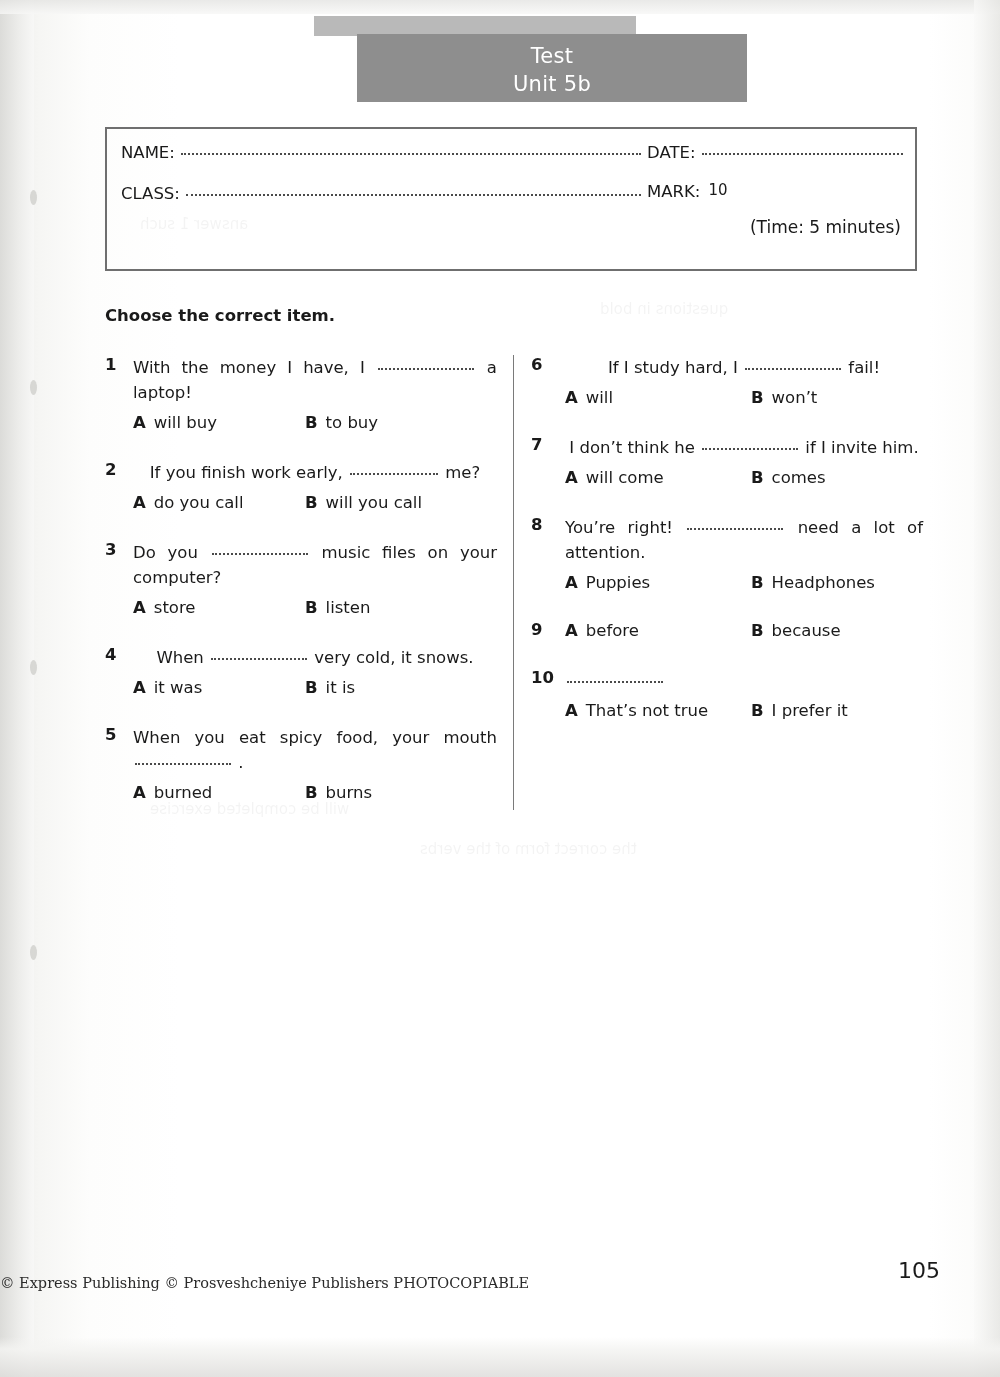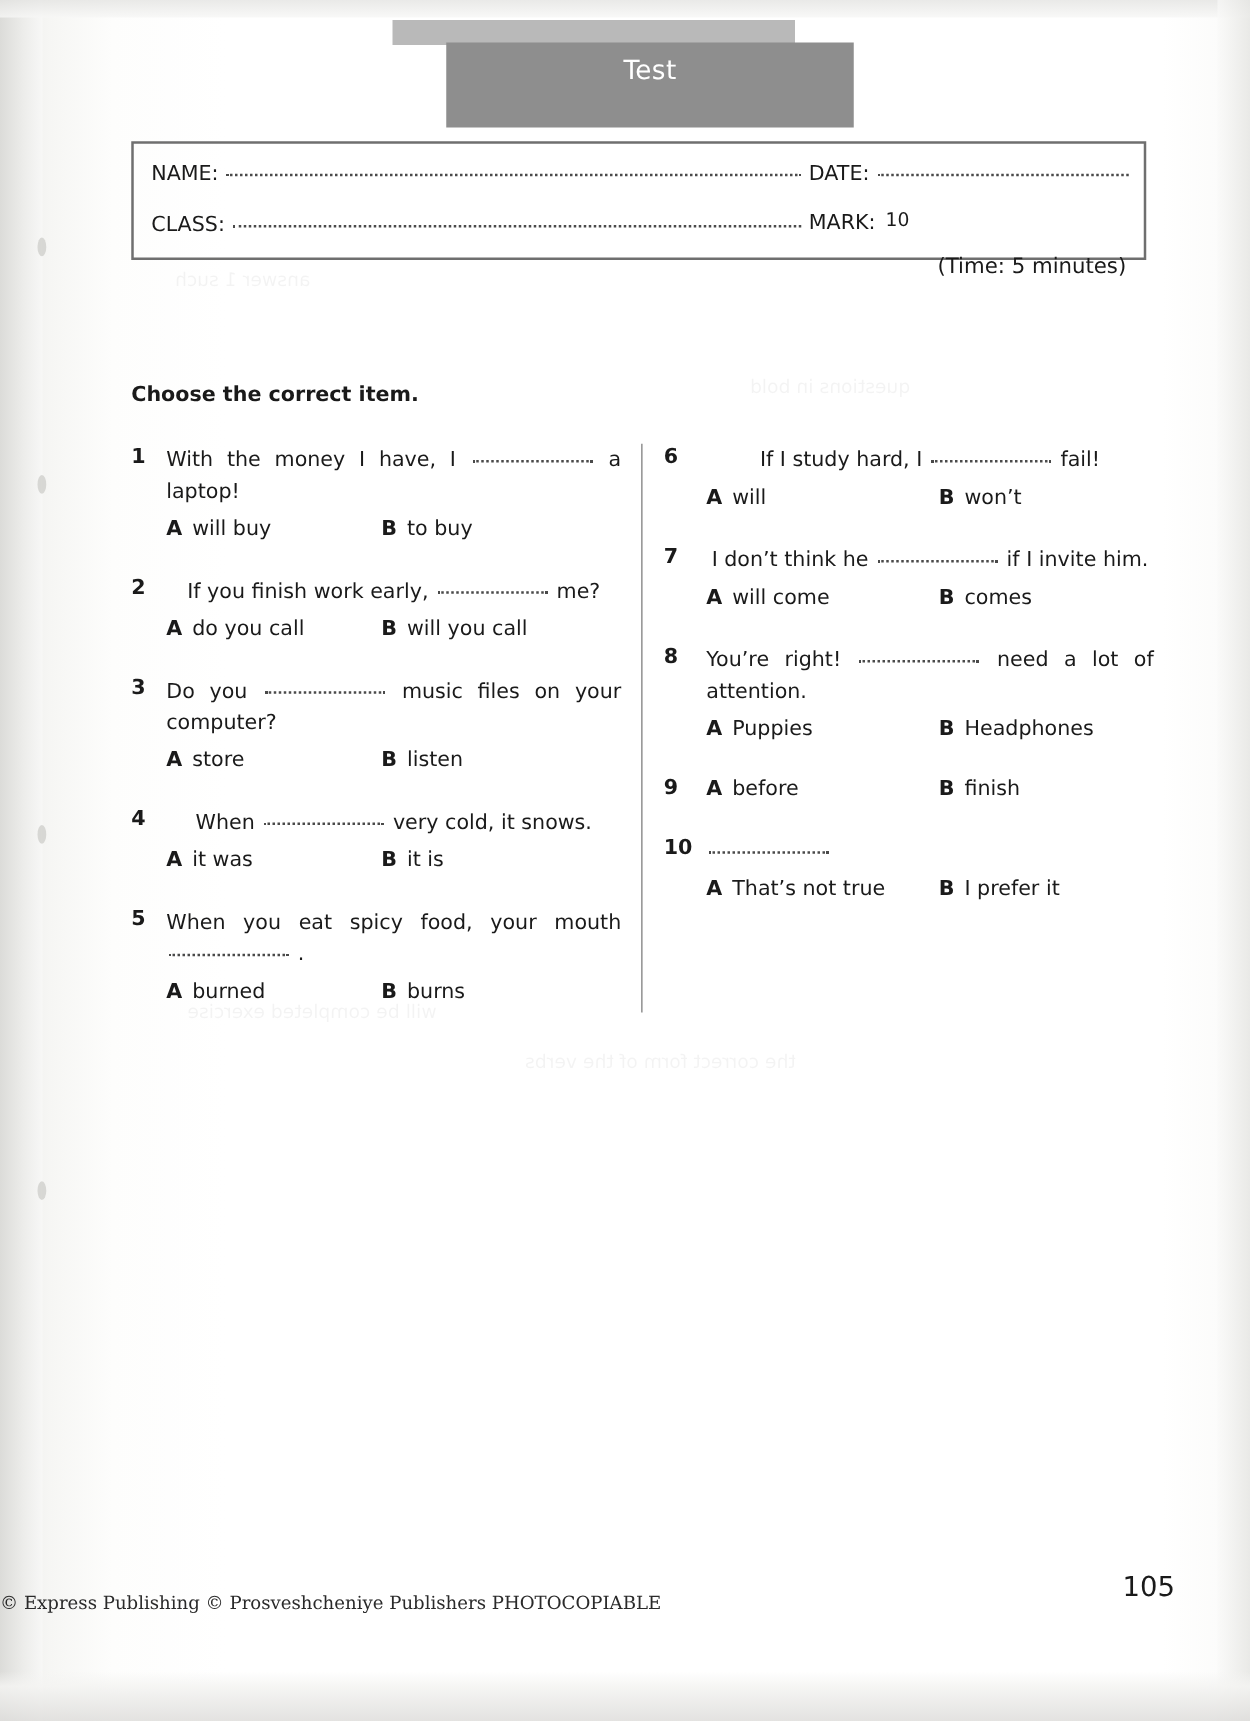--- a/index.html
+++ b/index.html
@@ -63,41 +63,41 @@
     left: 314px;
     top: 16px;
     width: 322px;
     height: 20px;
     background: #b9b9b9;
   }
   .title-band {
     position: absolute;
     left: 357px;
     top: 34px;
-    width: 326px;
+    width: 390px;
     height: 68px;
     background: #8e8e8e;
     color: #ffffff;
     text-align: center;
     font-size: 21px;
     line-height: 28px;
     padding-top: 8px;
     box-sizing: border-box;
     letter-spacing: .3px;
   }
   .title-band .t1 { display:block; }
   .title-band .t2 { display:block; }
 
   
   .info-box {
     position: absolute;
     left: 105px;
-    top: 113px;
+    top: 127px;
     width: 812px;
-    height: 95px;
+    height: 144px;
     border: 2px solid #6f6f6f;
     box-sizing: border-box;
   }
   .info-left {
     position: absolute;
     left: 14px;
     top: 14px;
     width: 520px;
     font-size: 16.5px;
   }
@@ -271,20 +271,21 @@
   <div class="hole" style="top:945px"></div>
 
   <div class="bleed" style="left:140px; top:215px;">answer 1 such</div>
   <div class="bleed" style="left:600px; top:300px;">questions in bold</div>
   <div class="bleed" style="left:150px; top:800px;">will be completed exercise</div>
   <div class="bleed" style="left:420px; top:840px;">the correct form of the verbs</div>
 
   <div class="title-band-back"></div>
   <div class="title-band">
     <span class="t1">Test</span>
+    <span class="t2">Unit 5b</span>
   </div>
 
   <div class="info-box">
     <div class="info-left">
       <div class="field-row">
         <span class="field-label">NAME:</span>
         <span class="dots"></span>
       </div>
       <div class="field-row">
         <span class="field-label">CLASS:</span>
@@ -489,21 +490,21 @@
       <div class="q">
         <div class="q-num wide">9</div>
         <div class="q-body">
           <div class="opts stack-wide">
             <div class="opt opt-a">
               <span class="opt-letter">A</span>
               <span>before</span>
             </div>
             <div class="opt">
               <span class="opt-letter">B</span>
-              <span>finish</span>
+              <span>because</span>
             </div>
           </div>
         </div>
       </div>
 
       <div class="q">
         <div class="q-num wide">10</div>
         <div class="q-body">
           <div class="q-text">
             <span></span>

